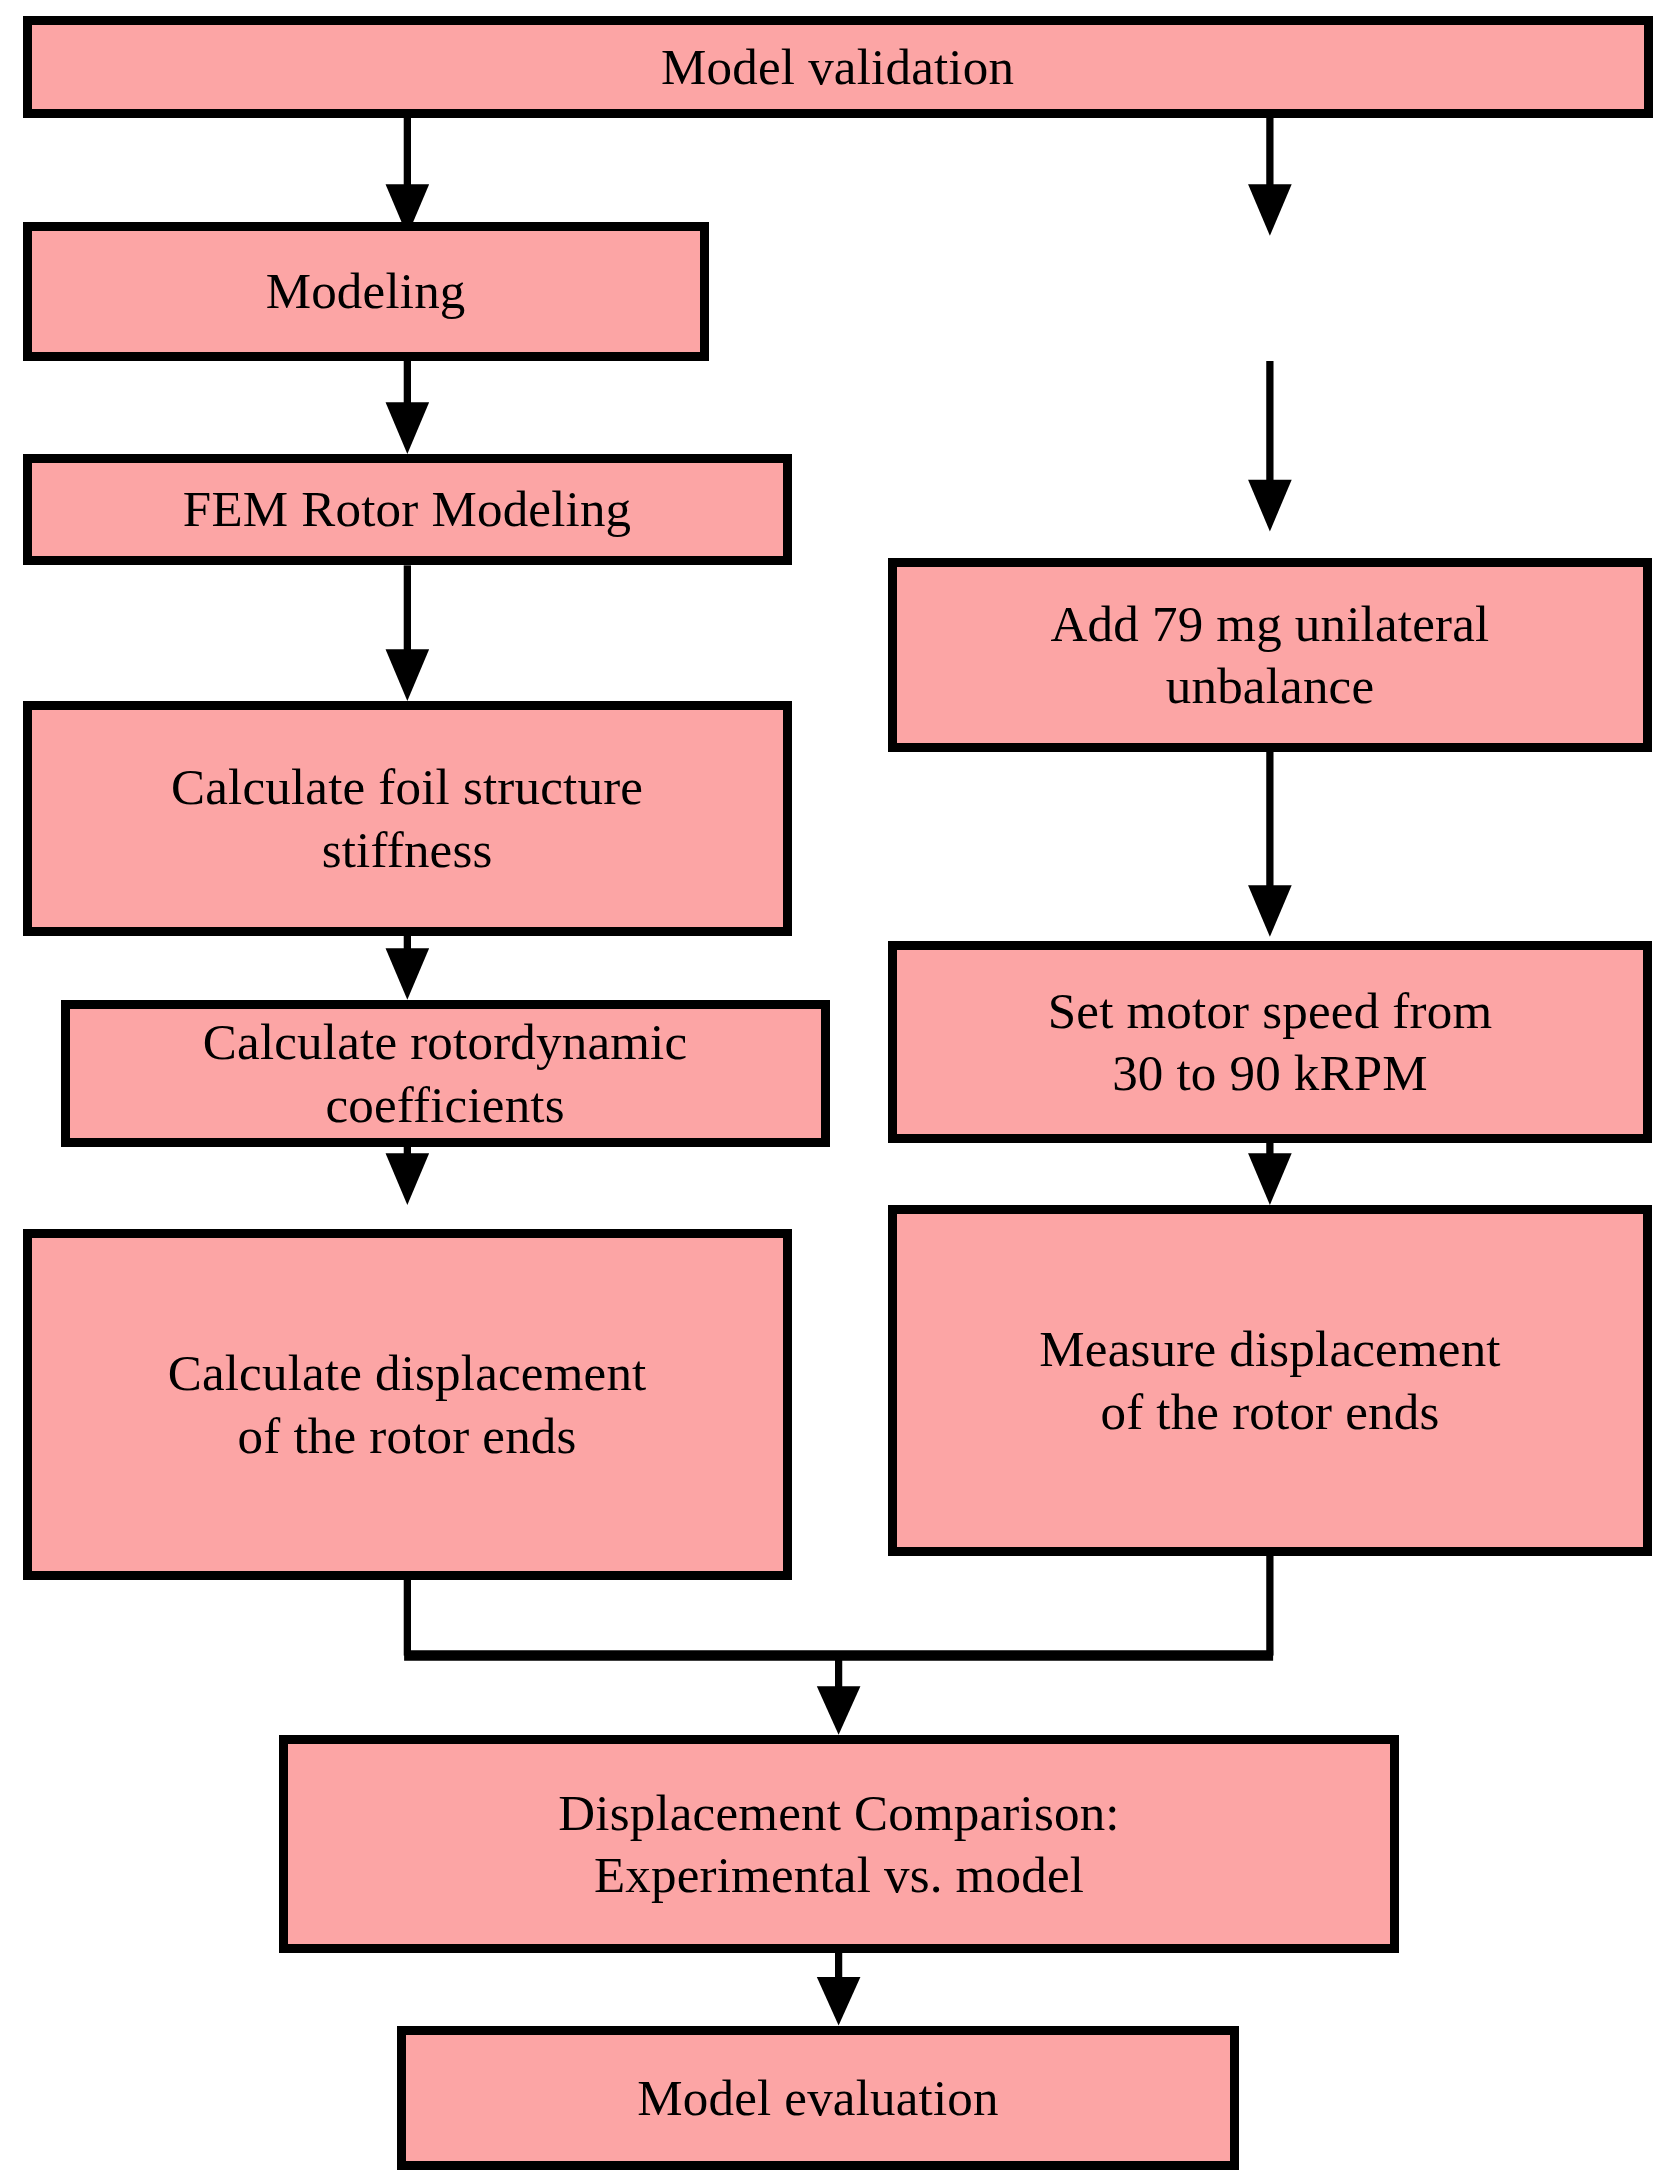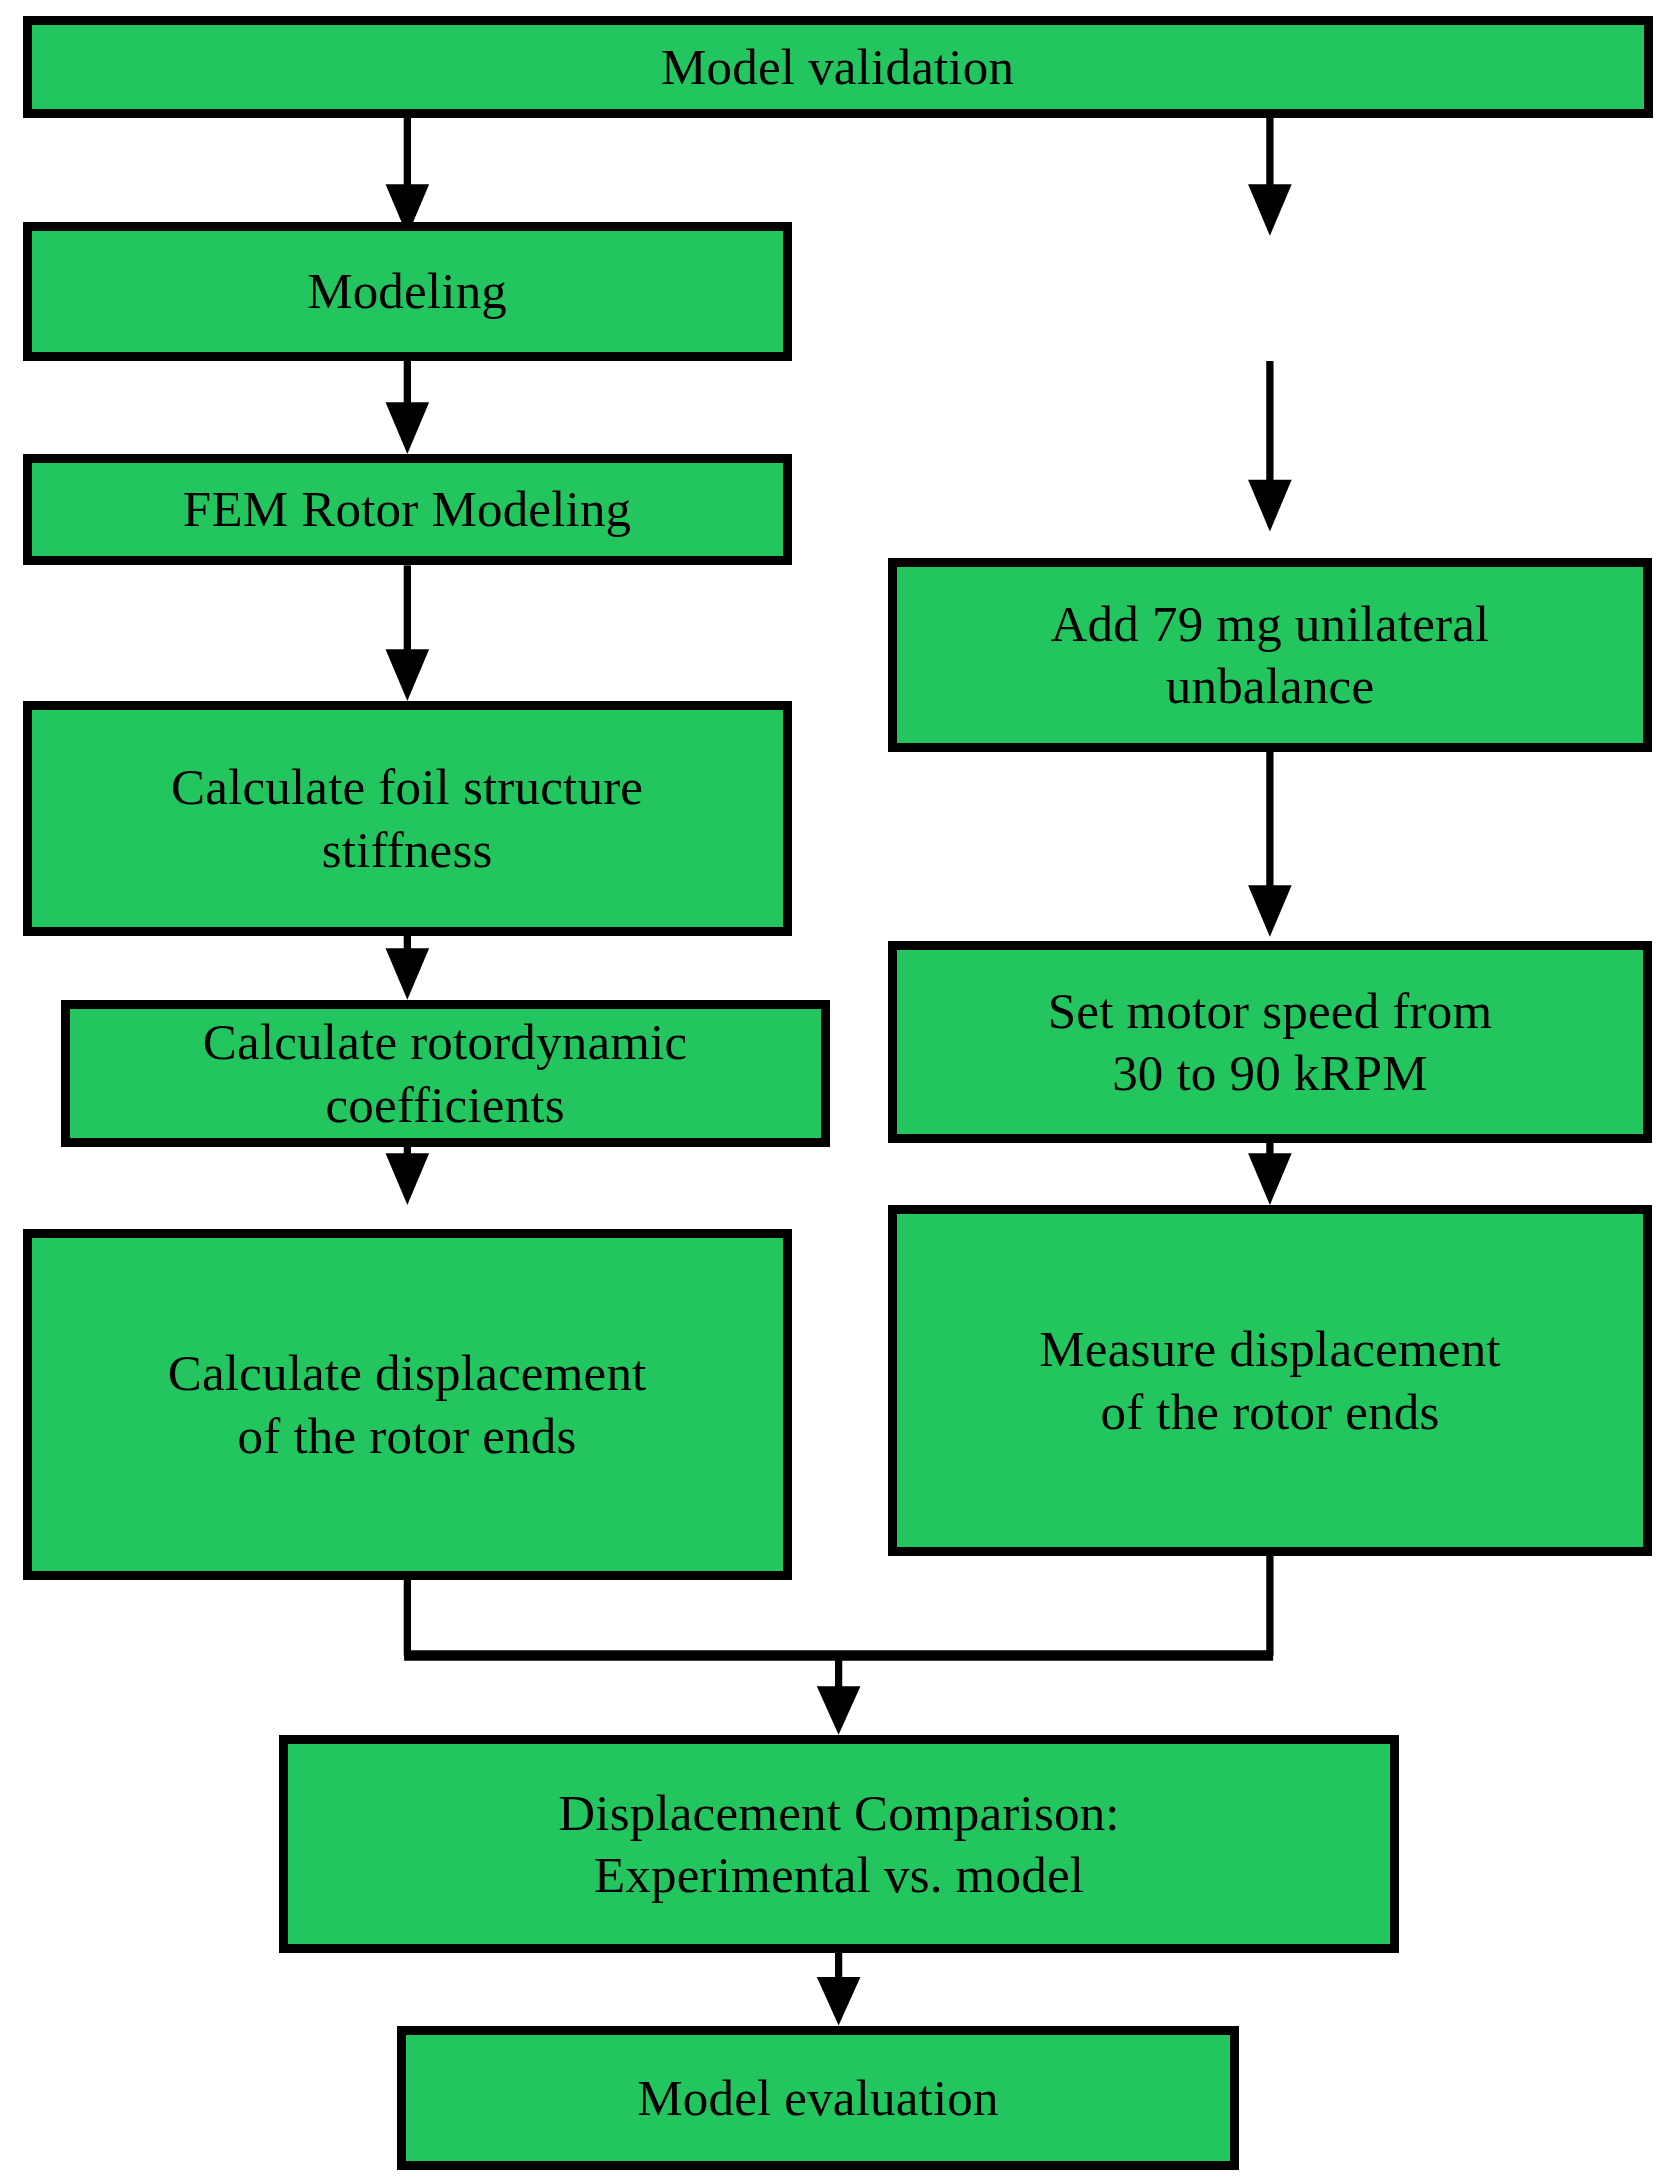--- a/index.html
+++ b/index.html
@@ -12,21 +12,21 @@
     position: relative;
     width: 1674px;
     height: 2183px;
     background: #ffffff;
     overflow: hidden;
     font-family: "Liberation Serif", "DejaVu Serif", serif;
   }
   .node {
     position: absolute;
     box-sizing: border-box;
-    background: #22c55e;
+    background: #fca5a5;
     border: 9px solid #000000;
     display: flex;
     align-items: center;
     justify-content: center;
     text-align: center;
   }
   .node .label {
     display: block;
     width: 100%;
     color: #000000;
@@ -89,21 +89,21 @@
 
       <line x1="1038" y1="2418" x2="1038" y2="2450"></line>
       <polygon points="1011,2448 1065,2448 1038,2508" stroke="none"></polygon>
     </g>
   </svg>
 
   <div class="node" style="left:22.6px; top:16px; width:1630px; height:102px;">
     <span class="label">Model validation</span>
   </div>
 
-  <div class="node" style="left:22.6px; top:222px; width:769px; height:139px;">
+  <div class="node" style="left:22.6px; top:222px; width:686px; height:139px;">
     <span class="label">Modeling</span>
   </div>
 
   <div class="node" style="left:22.6px; top:454px; width:769px; height:111px;">
     <span class="label">FEM Rotor Modeling</span>
   </div>
 
   <div class="node" style="left:22.6px; top:701px; width:769px; height:235px;">
     <span class="label">Calculate foil structure
 stiffness</span>

